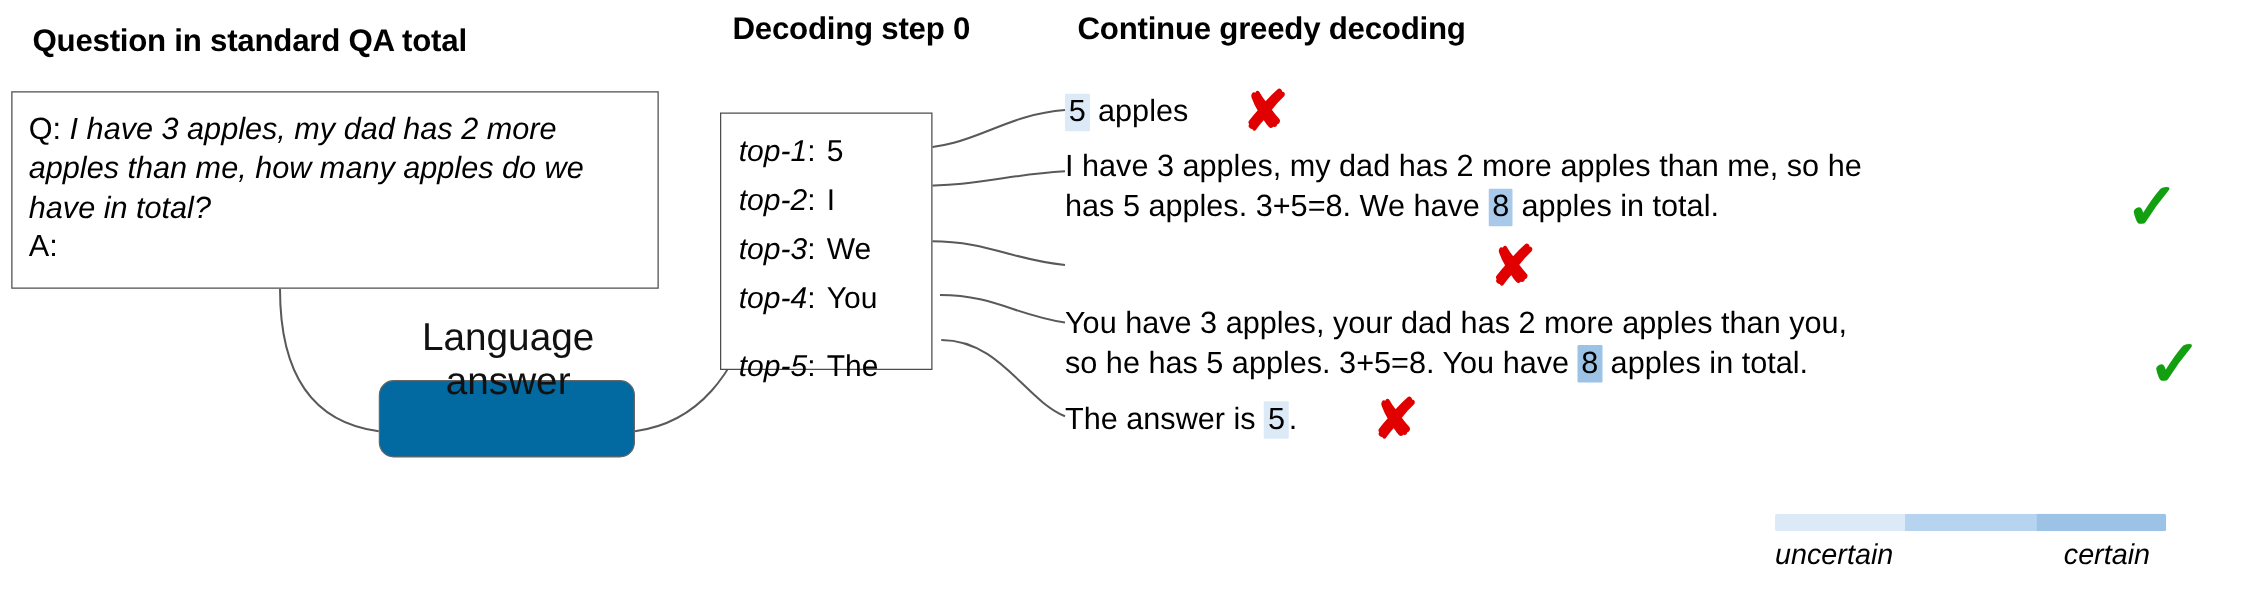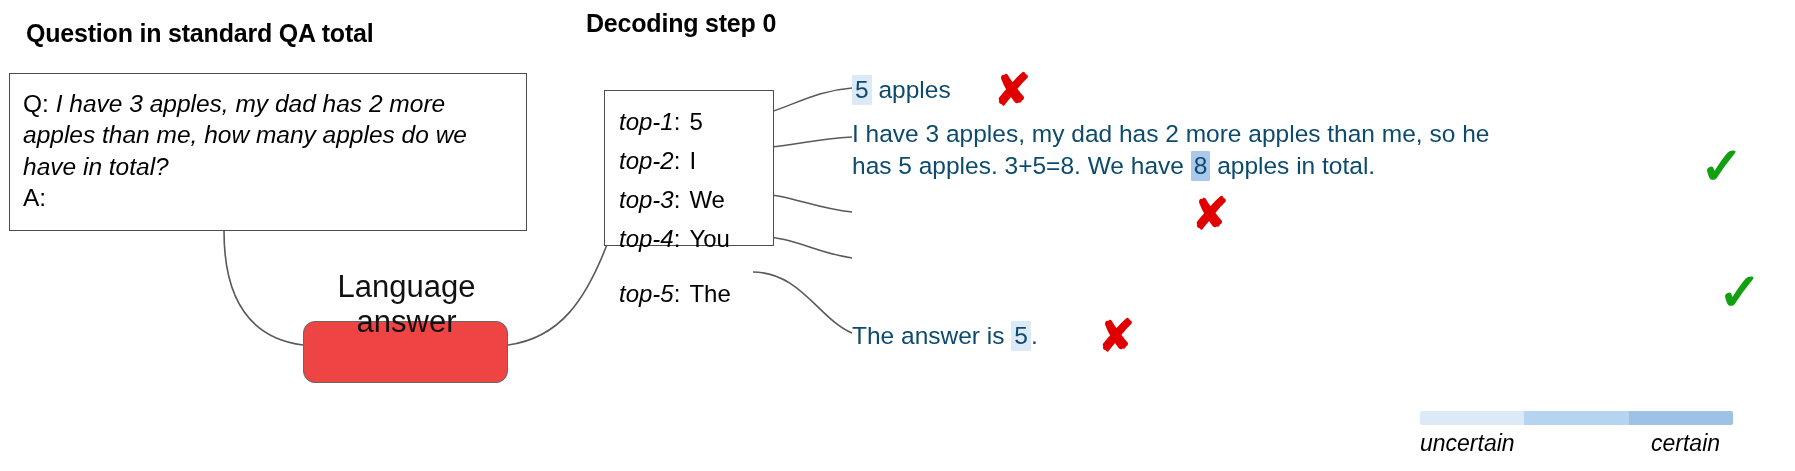--- a/index.html
+++ b/index.html
@@ -45,66 +45,66 @@
     top: 14px;
     right: 8px;
     font-size: 24.5px;
     line-height: 1.28;
   }
   #question-text .ital { font-style: italic; }
 
   
   #lm-box {
     left: 303px;
-    top: 321px;
+    top: 304px;
     width: 205px;
     height: 62px;
-    background: #ef4444;
+    background: #0369a1;
     border: 1.5px solid #666666;
     border-radius: 12px;
     box-sizing: border-box;
   }
   #lm-label {
     position: absolute;
     left: 0;
     top: -52px;
     width: 205px;
     text-align: center;
     font-size: 31px;
     line-height: 1.12;
     color: #111111;
   }
 
   
   #topk-box {
-    left: 604px;
+    left: 576px;
     top: 90px;
     width: 170px;
-    height: 156px;
+    height: 206px;
     border: 1.6px solid #4d4d4d;
     background: #ffffff;
     box-sizing: border-box;
   }
   .topk-row {
     position: absolute;
     left: 14px;
     font-size: 24px;
     line-height: 1;
     white-space: nowrap;
   }
   .topk-row .rank { font-style: italic; font-weight: normal; }
   .topk-row .tok { padding-left: 9px; }
 
   
   .cont {
     position: absolute;
     font-size: 24.5px;
     line-height: 1.3;
     white-space: nowrap;
-    color: #0c4a6e;
+    color: #000000;
   }
   .hl {
     padding: 1px 3px 2px 3px;
     border-radius: 1px;
   }
   .hl-1 { background: #dce9f7; }
   .hl-2 { background: #a8c9ea; }
   .hl-3 { background: #9cc3e6; }
 
   
@@ -159,20 +159,21 @@
 
     <path d="M 726 119 C 780 119, 800 92, 852 88"></path>
     <path d="M 722 149 C 790 149, 800 140, 852 137"></path>
     <path d="M 745 193 C 790 193, 810 208, 852 212"></path>
     <path d="M 752 236 C 795 236, 812 252, 852 258"></path>
     <path d="M 753 272 C 800 272, 820 320, 852 333"></path>
   </svg>
 
   <div class="abs heading" style="left:26px; top:20px;">Question in standard QA total</div>
   <div class="abs heading" style="left:586px; top:10px;">Decoding step 0</div>
+  <div class="abs heading" style="left:862px; top:10px;">Continue greedy decoding</div>
 
   <div class="abs" id="question-box">
     <div id="question-text">
       <span>Q: </span><span class="ital">I have 3 apples, my dad has 2 more apples than me, how many apples do we have in total?</span><br>
       <span>A:</span>
     </div>
   </div>
 
   <div class="abs" id="lm-box">
     <div id="lm-label">
@@ -209,20 +210,28 @@
       <span>I have 3 apples, my dad has 2 more apples than me, so he</span>
     </div>
     <div>
       <span>has 5 apples. 3+5=8. We have </span><span class="hl hl-2">8</span><span> apples in total.</span>
     </div>
   </div>
   <div class="mark mark-ok" style="left:1700px; top:140px;">✓</div>
 
   <div class="mark mark-x" style="left:1192px; top:192px;">✘</div>
 
+  <div class="cont" style="left:852px; top:243px;">
+    <div>
+      <span>You have 3 apples, your dad has 2 more apples than you,</span>
+    </div>
+    <div>
+      <span>so he has 5 apples. 3+5=8. You have </span><span class="hl hl-3">8</span><span> apples in total.</span>
+    </div>
+  </div>
   <div class="mark mark-ok" style="left:1718px; top:266px;">✓</div>
 
   <div class="cont" style="left:852px; top:320px;">
     <span>The answer is </span><span class="hl hl-1">5</span><span>.</span>
   </div>
   <div class="mark mark-x" style="left:1098px; top:314px;">✘</div>
 
   <div class="abs" id="legend-bar">
     <div style="background:#dce9f7;"></div>
     <div style="background:#b6d4f0;"></div>

